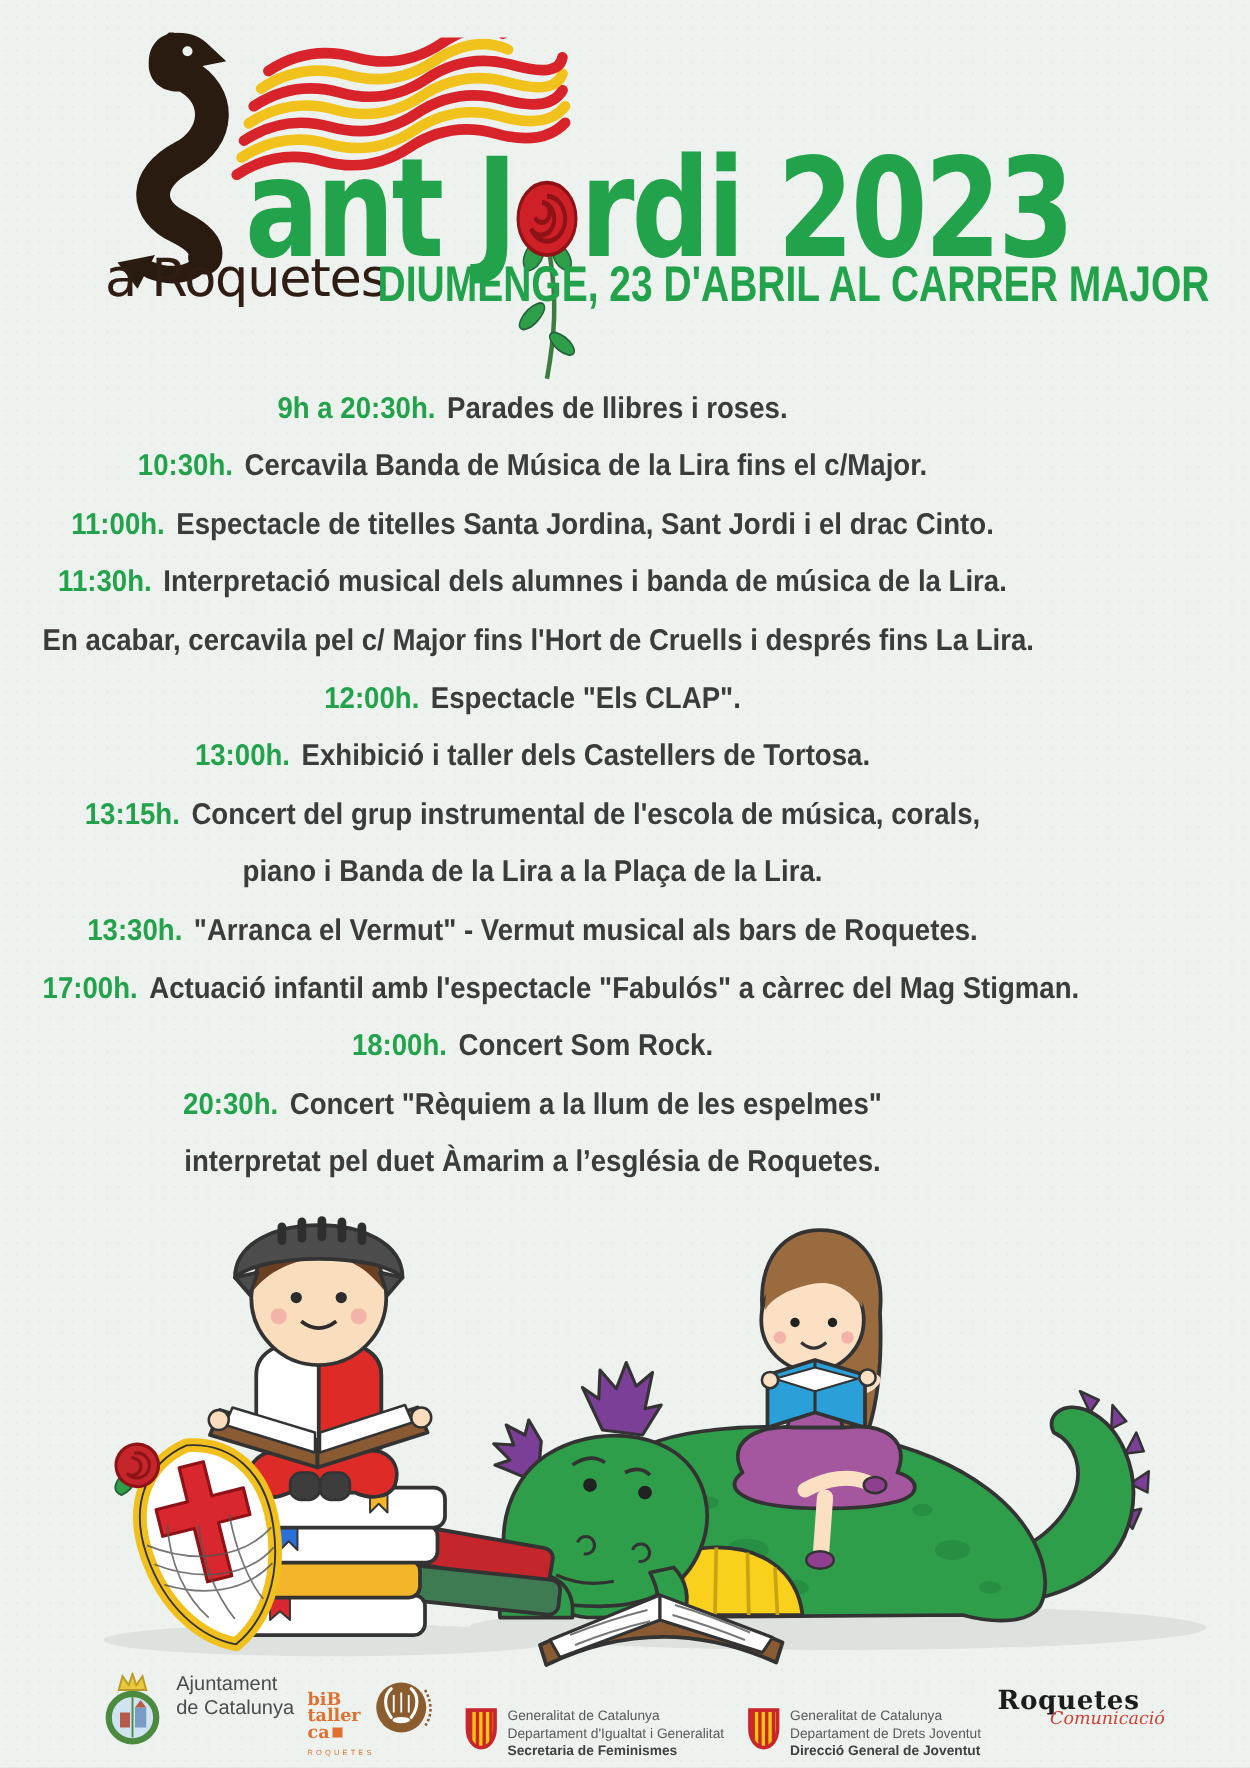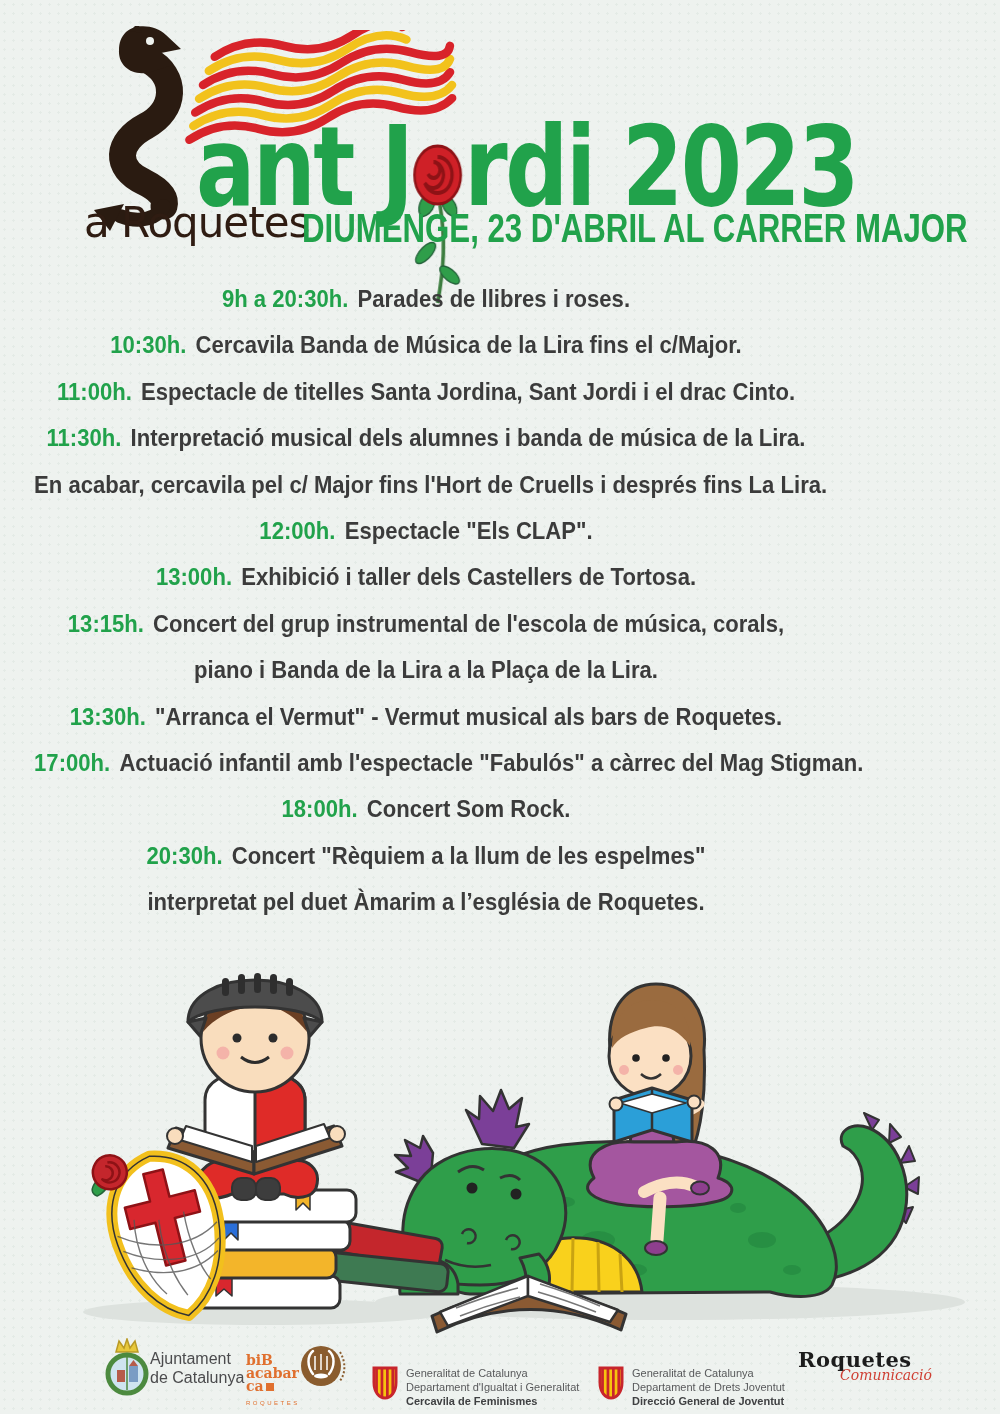--- a/index.html
+++ b/index.html
@@ -26,33 +26,33 @@
   .sub-roquetes{
     position:absolute;left:84px;top:198px;font-size:42px;letter-spacing:-1px;
     color:#2f1c12;font-weight:normal;font-family:"DejaVu Sans",sans-serif;
   }
   .sub-date{
     position:absolute;left:302px;top:206px;font-size:40px;color:#21a24b;
     font-weight:bold;white-space:nowrap;
     transform:scaleX(.78);transform-origin:left top;
   }
   
-  .schedule{position:absolute;left:0;top:276px;width:852px;}
+  .schedule{position:absolute;left:0;top:304px;width:852px;}
   .line{
     height:46.4px;line-height:46.4px;text-align:center;white-space:nowrap;
     font-weight:bold;font-size:24px;color:#3b3b3b;
     transform:scaleX(.92);transform-origin:center top;
   }
   .line .t{color:#21a24b;margin-right:10px;}
   .line .t:empty{display:none;}
   
   .illustration{position:absolute;left:0;top:938px;width:1000px;height:412px;}
   
   .footer{position:absolute;left:0;top:1334px;width:1000px;height:76px;}
-  .f-aj{position:absolute;left:104px;top:4px;display:flex;gap:0;align-items:center;}
+  .f-aj{position:absolute;left:83px;top:4px;display:flex;gap:12px;}
   .aj-text{font-size:16px;color:#4b4b4d;line-height:19px;}
   .f-biblio{position:absolute;left:246px;top:20px;color:#e0702f;
     font-family:"DejaVu Serif",serif;font-weight:bold;font-size:14px;line-height:13px;}
   .biblio-sq{display:inline-block;width:8px;height:8px;background:#e0702f;margin-left:2px;}
   .biblio-sub{font-size:6px;letter-spacing:2.5px;margin-top:4px;font-family:"Liberation Sans",sans-serif;font-weight:normal;}
   .f-lira{position:absolute;left:294px;top:2px;}
   .f-gen{position:absolute;top:10px;display:flex;gap:8px;align-items:flex-start;margin-top:22px;}
   .g1{left:372px;} .g2{left:598px;}
   .gen-text{font-size:11px;color:#58595b;line-height:14px;}
   .gen-text .b{font-weight:bold;color:#3f4042;}
@@ -300,41 +300,41 @@
         <line x1="23" y1="18" x2="23" y2="52" stroke="#4c8a3f" stroke-width="1.5"></line>
       </svg>
       <div class="aj-text">
         <div>Ajuntament</div>
         <div>de Catalunya</div>
       </div>
     </div>
 
     <div class="f-biblio">
       <div>biB</div>
-      <div>acabar</div>
+      <div>taller</div>
       <div><span>ca</span><span class="biblio-sq"></span></div>
       <div class="biblio-sub">ROQUETES</div>
     </div>
 
     <svg class="f-lira" width="60" height="60" viewBox="0 0 60 60">
       <circle cx="27" cy="30" r="20" fill="#8a5c2e"></circle>
       <path d="M19,38 C13,30 13,20 19,15 M35,38 C41,30 41,20 35,15" fill="none" stroke="#fff" stroke-width="2.5" stroke-linecap="round"></path>
       <path d="M21,20 v14 M27,18 v16 M33,20 v14" stroke="#fff" stroke-width="1.5"></path>
       <ellipse cx="27" cy="40" rx="7" ry="2.5" fill="#fff"></ellipse>
       <path d="M46,16 C52,26 52,38 45,46" fill="none" stroke="#8a5c2e" stroke-width="2" stroke-dasharray="2 2"></path>
     </svg>
 
     <div class="f-gen g1">
       <svg width="26" height="34">
           <use href="#genshield"></use>
         </svg>
       <div class="gen-text">
         <div>Generalitat de Catalunya</div>
         <div>Departament d'Igualtat i Generalitat</div>
-        <div class="b">Cercavila de Feminismes</div>
+        <div class="b">Secretaria de Feminismes</div>
       </div>
     </div>
 
     <div class="f-gen g2">
       <svg width="26" height="34">
           <use href="#genshield"></use>
         </svg>
       <div class="gen-text">
         <div>Generalitat de Catalunya</div>
         <div>Departament de Drets Joventut</div>

